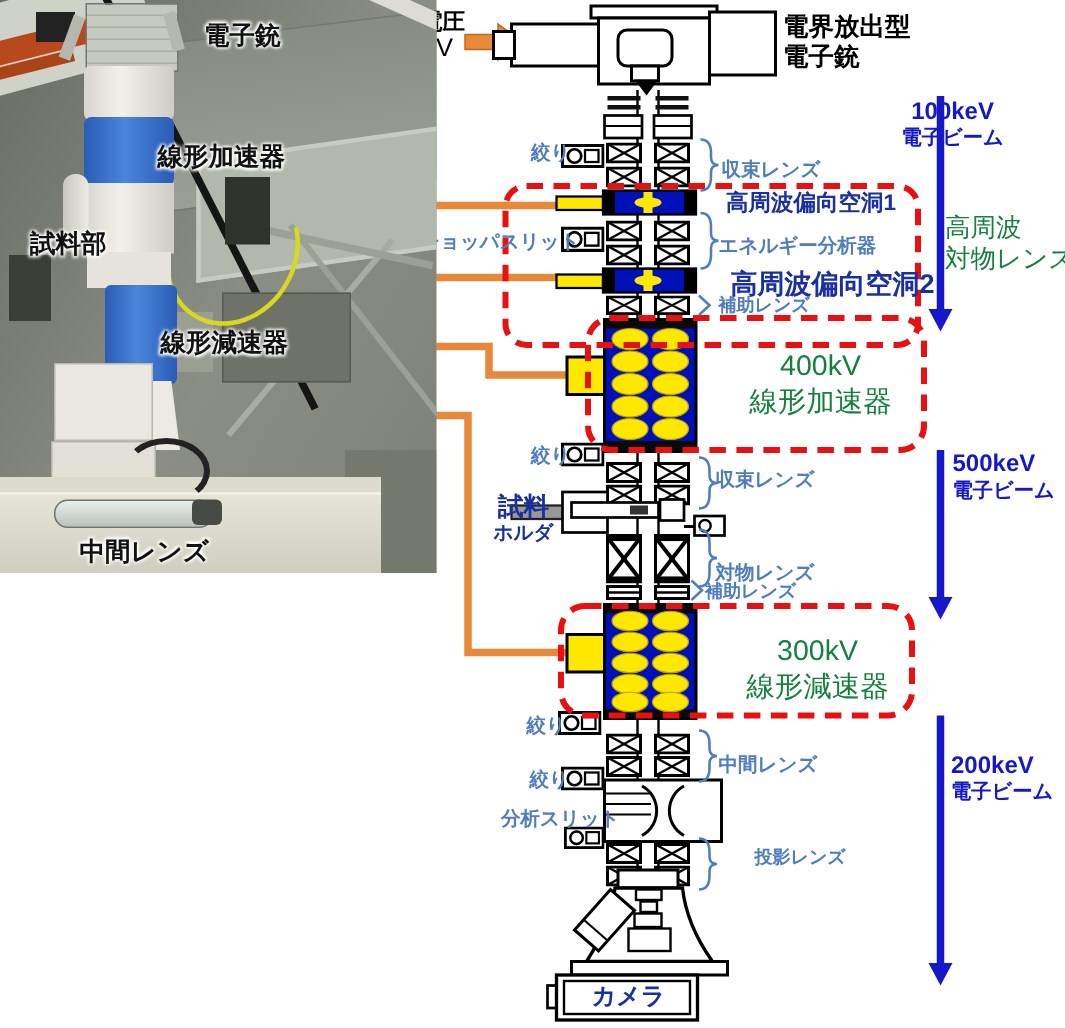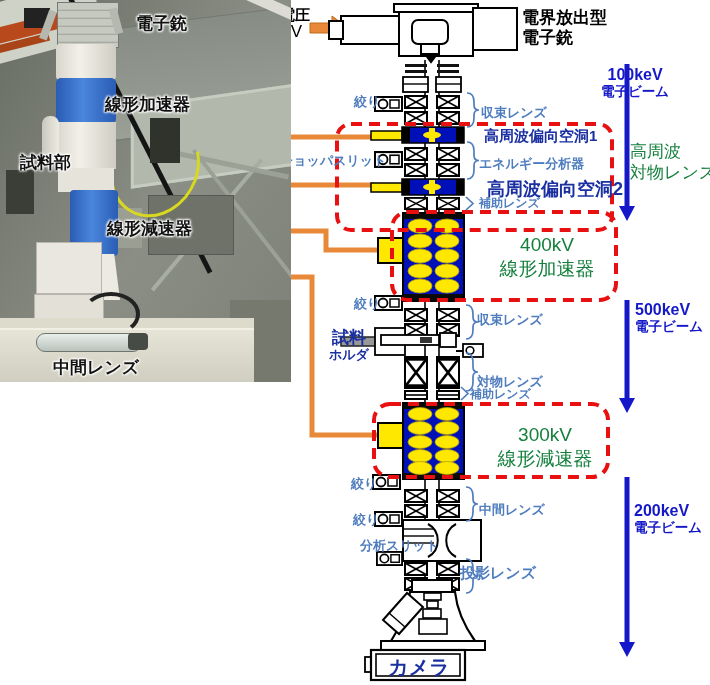--- a/index.html
+++ b/index.html
@@ -327,38 +327,38 @@
   <div class="lbl c-steel" style="left:354px;top:297px;font-size:13px;">絞り</div>
   <div class="lbl c-steel" style="left:351px;top:477px;font-size:13px;">絞り</div>
   <div class="lbl c-steel" style="left:353px;top:513px;font-size:13px;">絞り</div>
 
   <div class="lbl c-steel" style="left:481px;top:106px;font-size:13px;">収束レンズ</div>
   <div class="lbl c-steel" style="left:479px;top:197px;font-size:12px;">補助レンズ</div>
   <div class="lbl c-steel" style="left:477px;top:313px;font-size:13px;">収束レンズ</div>
   <div class="lbl c-steel" style="left:477px;top:363px;font-size:13px;margin-top:12px;">対物レンズ</div>
   <div class="lbl c-steel" style="left:470px;top:388px;font-size:12px;">補助レンズ</div>
   <div class="lbl c-steel" style="left:479px;top:492px;font-size:13px;margin-top:11px;">中間レンズ</div>
-  <div class="lbl c-steel" style="left:334px;top:539px;font-size:13px;margin-left:26px;">分析スリット</div>
-  <div class="lbl c-steel" style="left:460px;top:565px;font-size:15px;">投影レンズ</div>
+  <div class="lbl c-steel" style="left:334px;top:539px;font-size:13px;">分析スリット</div>
+  <div class="lbl c-steel" style="left:503px;top:565px;font-size:12px;">投影レンズ</div>
 
   <div class="lbl c-navy" style="left:329px;top:329px;line-height:17px;">
     <span style="font-size:17px;text-align:center;">試料</span>
     <span style="font-size:13px;">ホルダ</span>
   </div>
 
   <div class="lbl c-red" style="left:490px;top:233px;width:114px;text-align:center;font-size:19px;line-height:24px;">
     <span>400kV</span>
     <span>線形加速器</span>
   </div>
   <div class="lbl c-red" style="left:488px;top:423px;width:114px;text-align:center;font-size:19px;line-height:24px;">
     <span>300kV</span>
     <span>線形減速器</span>
   </div>
 
-  <div class="lbl c-navy" style="left:377px;top:656px;width:84px;text-align:center;font-size:20px;">カメラ</div>
+  <div class="lbl c-navy" style="left:377px;top:656px;width:84px;text-align:center;font-size:16px;">カメラ</div>
 
   <div class="photo">
     <div style="left:-20px;top:-8px;width:120px;height:60px;background:#cfd2c6;transform:rotate(-15deg);"></div>
     <div style="left:-15px;top:18px;width:105px;height:16px;background:#b8491c;transform:rotate(-14deg);"></div>
     <div style="left:-10px;top:40px;width:60px;height:8px;background:#a84418;transform:rotate(-14deg);"></div>
     <div style="left:85px;top:18px;width:230px;height:110px;background:linear-gradient(#878d84,#9aa096);transform:rotate(-7deg);border:1px solid #747a70;"></div>
     <div style="left:130px;top:95px;width:170px;height:75px;background:#b2b8ac;border:3px solid #c6ccc0;transform:rotate(-8deg) skewX(-8deg);"></div>
     <div style="left:150px;top:-12px;width:190px;height:11px;background:#dddcd4;border-radius:5px;transform:rotate(24deg);"></div>
     <div style="left:135px;top:-30px;width:5px;height:320px;background:#151515;transform:rotate(-27deg);"></div>
     <div style="left:205px;top:140px;width:4px;height:170px;background:#a8ada1;transform:rotate(40deg);"></div>

